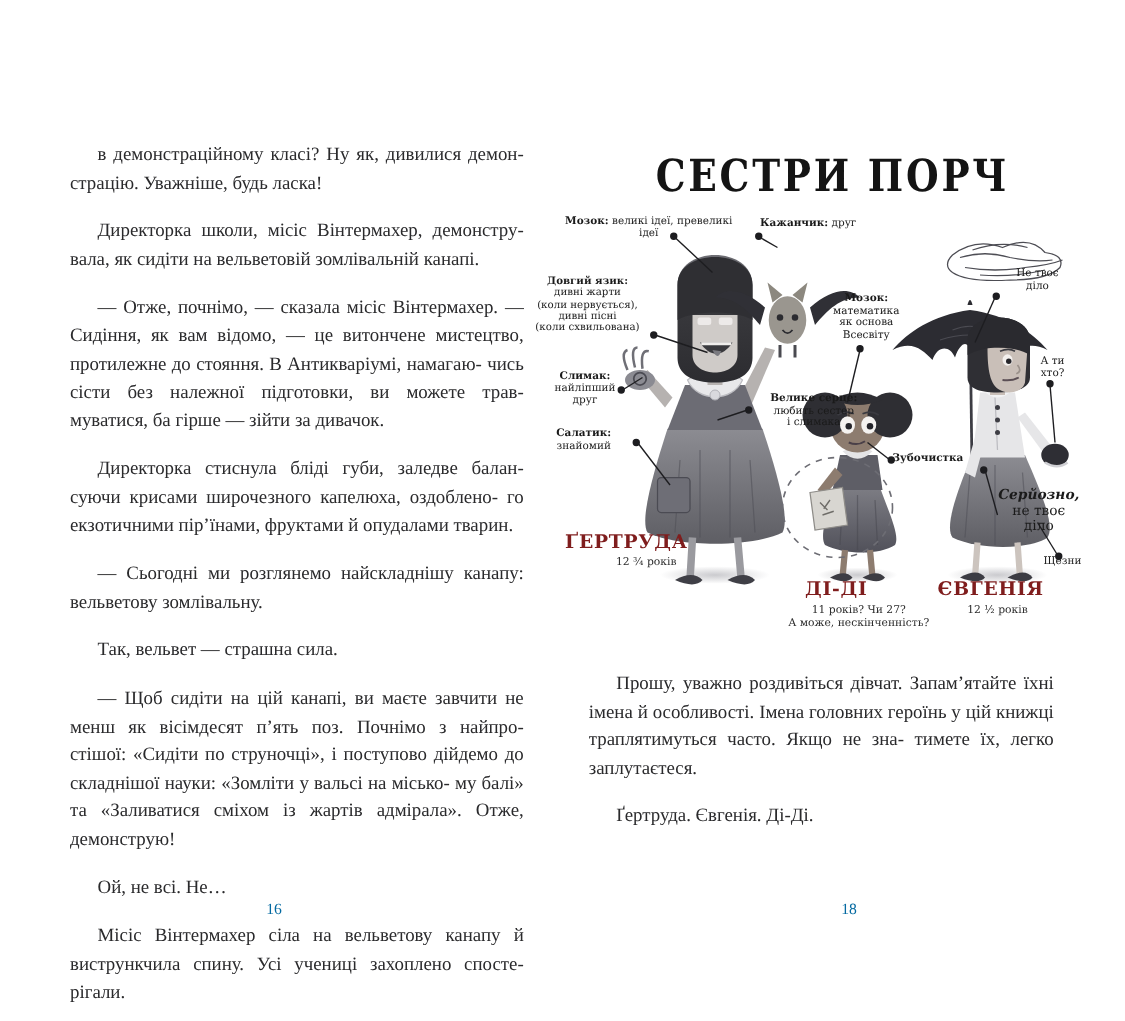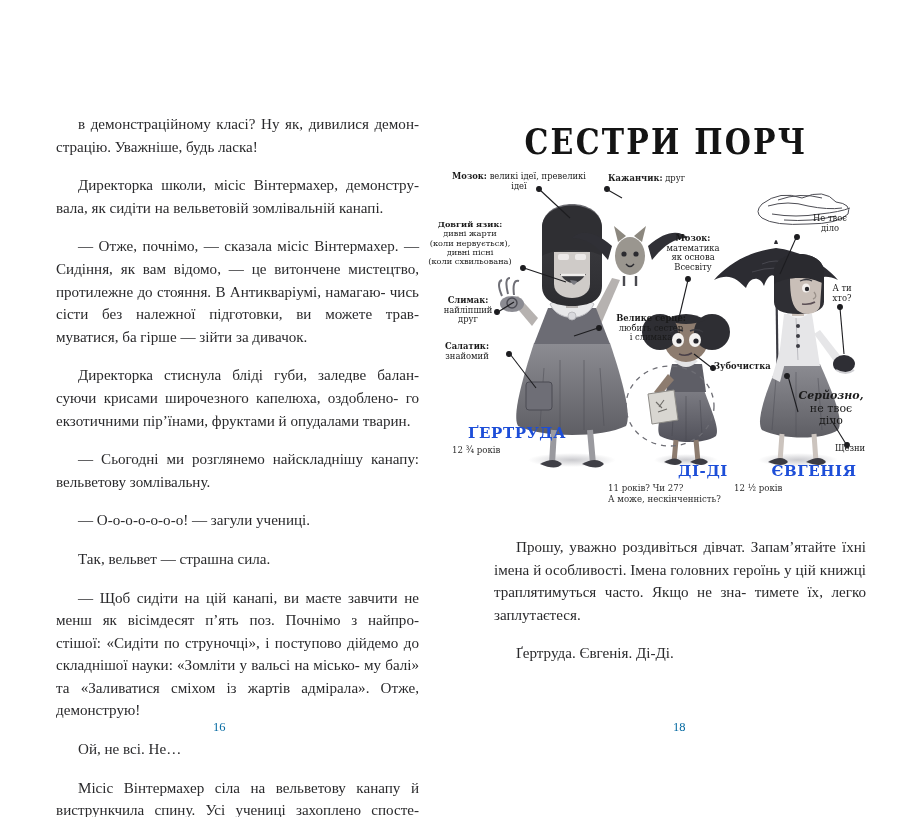--- a/index.html
+++ b/index.html
@@ -16,21 +16,21 @@
     font-family: "Liberation Serif", "DejaVu Serif", serif;
     color: #231f20;
   }
 
   
   .col {
     position: absolute;
     top: 113px;
   }
   .col-left  { left: 56px;  width: 363px; }
-  .col-right { left: 494px; width: 372px; }
+  .col-right { left: 471px; width: 372px; }
 
   .body-par {
     font-family: "Liberation Serif", "DejaVu Serif", serif;
     font-size: 15.1px;
     line-height: 22.6px;
     text-align: justify;
     text-justify: inter-word;
     margin: 0;
     color: #2a2a2c;
     hyphens: manual;
@@ -86,49 +86,49 @@
   .lbl .t { font-weight: 400; }
   .lbl-c  { text-align: center; }
   .lbl-l  { text-align: left; }
 
   .name {
     position: absolute;
     font-family: "DejaVu Serif", "Liberation Serif", serif;
     font-weight: 700;
     font-size: 15px;
     letter-spacing: 0.6px;
-    color: #1d4ed8;
-    text-align: center;
+    color: #7f1d1d;
+    text-align: left;
   }
   .age {
     position: absolute;
     font-family: "DejaVu Serif", "Liberation Serif", serif;
     font-size: 8.6px;
     color: #2b2b2b;
+    text-align: center;
     line-height: 1.25;
   }
 </style>
 </head>
 <body>
 
 <div class="page">
 
   <div class="col col-left">
     <p class="body-par indent">в демонстраційному класі? Ну як, дивилися демон-
 страцію. Уважніше, будь ласка!</p>
     <p class="body-par indent">Директорка школи, місіс Вінтермахер, демонстру-
 вала, як сидіти на вельветовій зомлівальній канапі.</p>
     <p class="body-par indent">— Отже, почнімо, — сказала місіс Вінтермахер. — Сидіння, як вам відомо, — це витончене мистецтво, протилежне до стояння. В Антикваріумі, намагаю-
 чись сісти без належної підготовки, ви можете трав-
 муватися, ба гірше — зійти за дивачок.</p>
     <p class="body-par indent">Директорка стиснула бліді губи, заледве балан-
 суючи крисами широчезного капелюха, оздоблено-
 го екзотичними пір’їнами, фруктами й опудалами тварин.</p>
     <p class="body-par indent">— Сьогодні ми розглянемо найскладнішу канапу: вельветову зомлівальну.</p>
-    <p class="body-par indent">— О-о-о-о-о-о-о! — загули учениці.</p>
     <p class="body-par indent">Так, вельвет — страшна сила.</p>
     <p class="body-par indent">— Щоб сидіти на цій канапі, ви маєте завчити не менш як вісімдесят п’ять поз. Почнімо з найпро-
 стішої: «Сидіти по струночці», і поступово дійдемо до складнішої науки: «Зомліти у вальсі на місько-
 му балі» та «Заливатися сміхом із жартів адмірала». Отже, демонструю!</p>
     <p class="body-par indent">Ой, не всі. Не…</p>
     <p class="body-par indent">Місіс Вінтермахер сіла на вельветову канапу й вистрункчила спину. Усі учениці захоплено спосте-
 рігали.</p>
   </div>
 
   <div class="folio folio-left">16</div>

